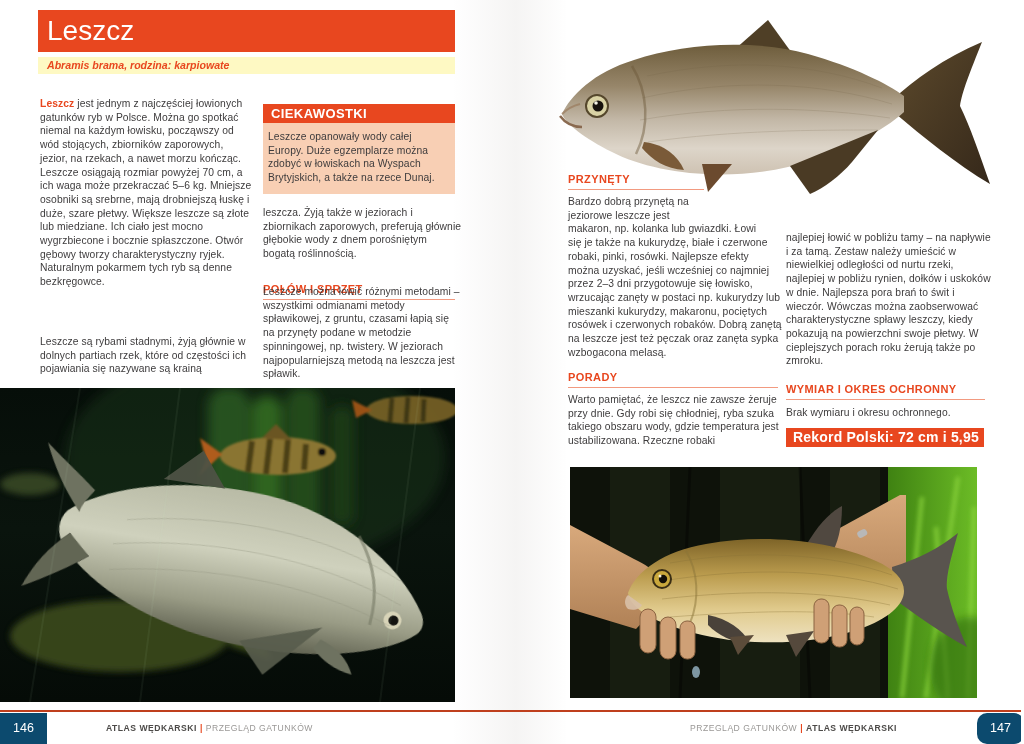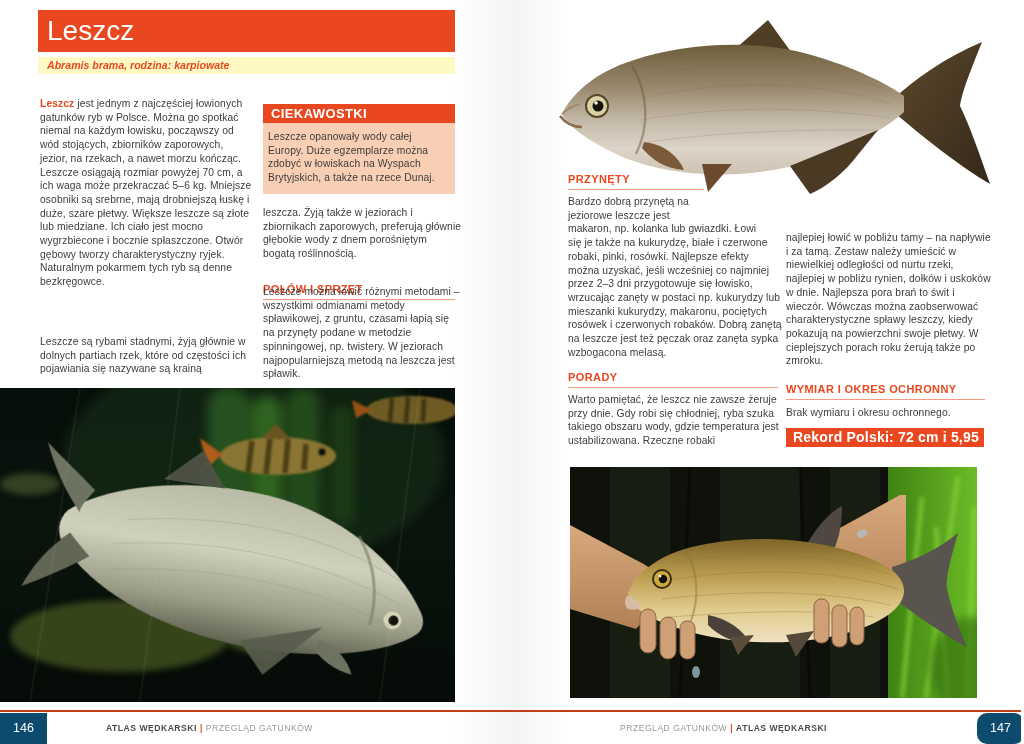--- a/index.html
+++ b/index.html
@@ -299,18 +299,18 @@
 
   <div class="abs gutter" style="left:452px;top:0;width:116px;height:744px;"></div>
 
   <div class="abs foot-rule" style="left:0;top:710px;width:1024px;"></div>
 
   <div class="abs pagenum" style="left:0;top:713px;width:47px;height:31px;">146</div>
   <div class="abs foot-text" style="left:58px;top:713px;margin-left:48px;">
     <span class="b">ATLAS WĘDKARSKI</span><span class="sep">|</span><span>PRZEGLĄD GATUNKÓW</span>
   </div>
 
-  <div class="abs foot-text" style="left:620px;top:713px;width:347px;text-align:left;">
+  <div class="abs foot-text" style="left:620px;top:713px;width:347px;text-align:center;">
     <span>PRZEGLĄD GATUNKÓW</span><span class="sep">|</span><span class="b">ATLAS WĘDKARSKI</span>
   </div>
   <div class="abs pagenum" style="left:977px;top:713px;width:47px;height:31px;border-radius:10px;">147</div>
 
 </div>
 
 </body></html>

